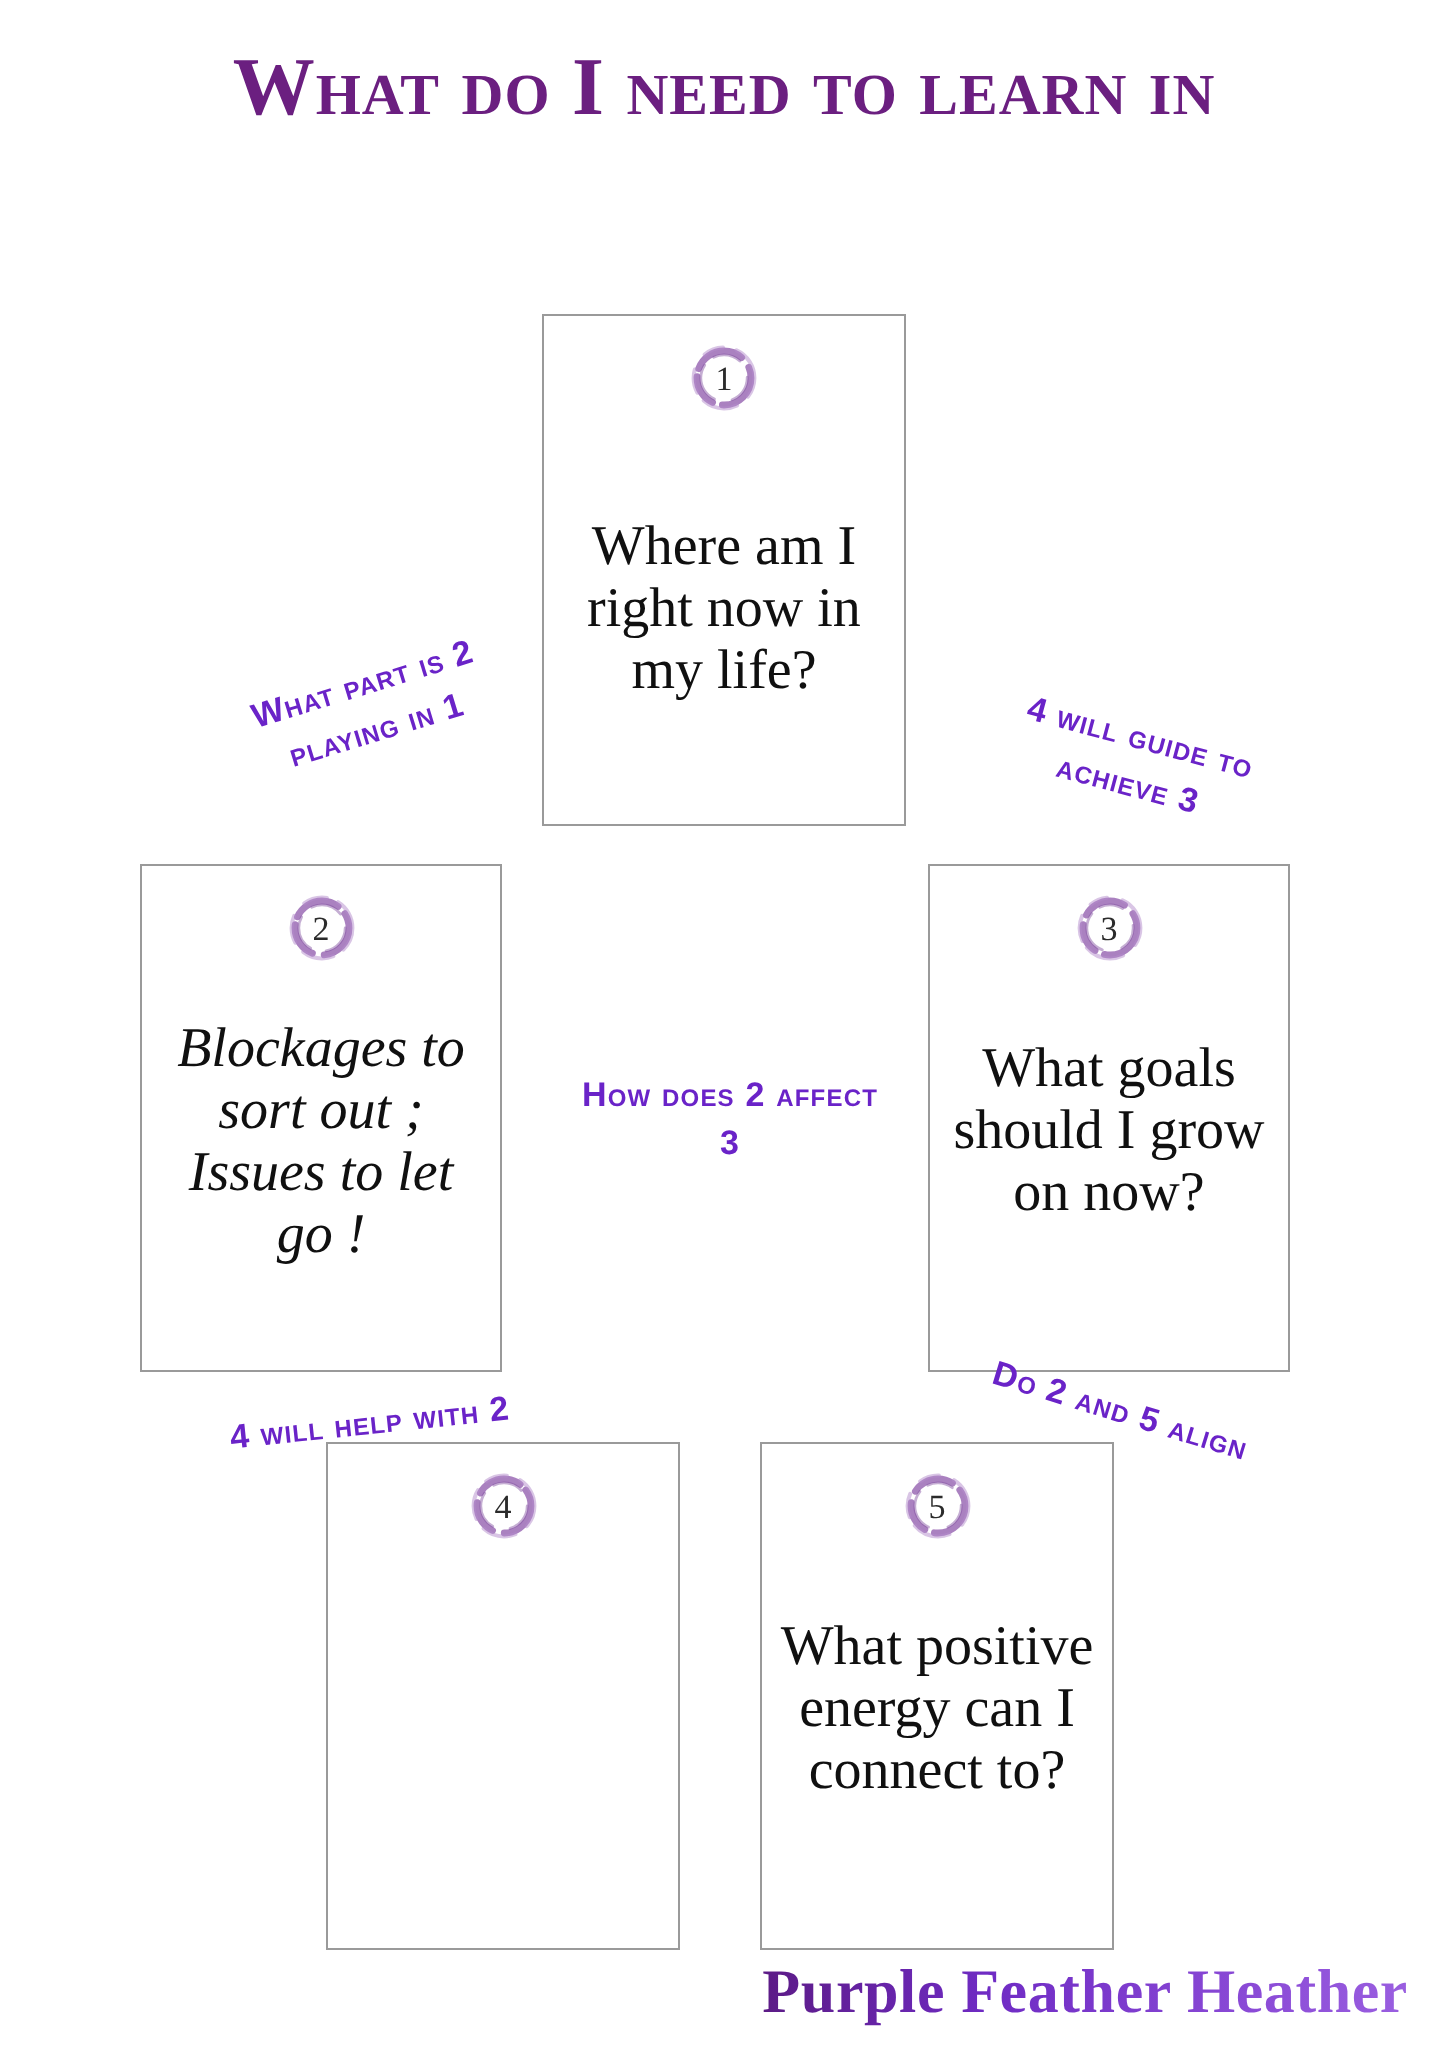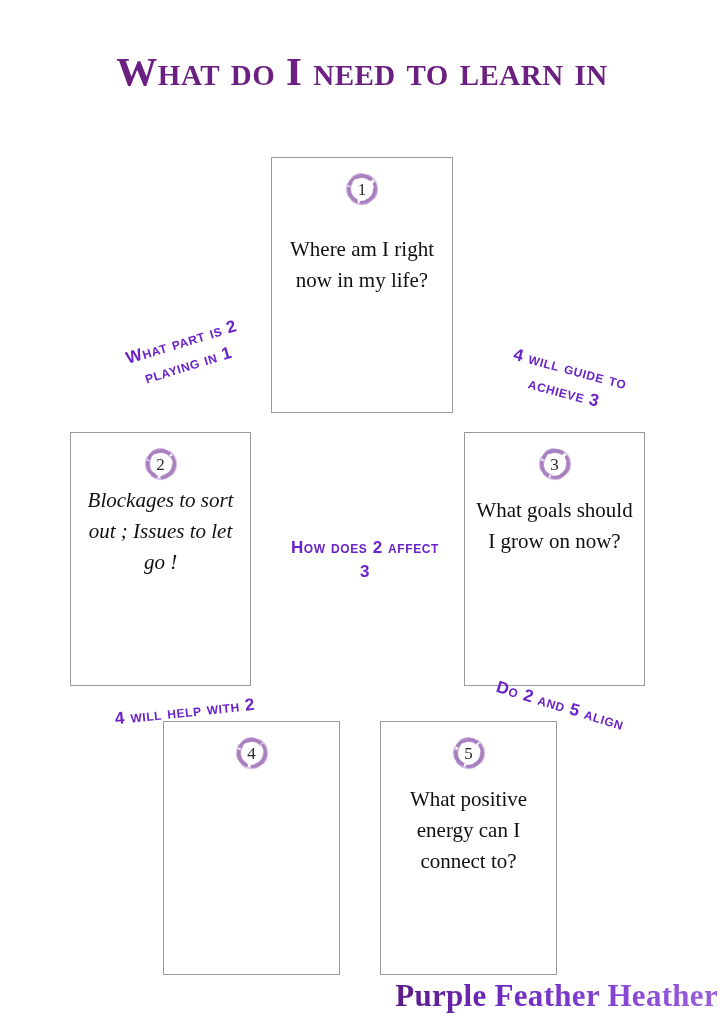--- a/index.html
+++ b/index.html
@@ -22,21 +22,20 @@
     top: 18px;
     width: 724px;
     text-align: center;
     color: #6b1f80;
     font-family: "Liberation Serif", "DejaVu Serif", serif;
     font-weight: bold;
     font-variant: small-caps;
     font-size: 41px;
     line-height: 50px;
     letter-spacing: 0.5px;
-    margin-top: 28px;
   }
   #title .line { display: block; white-space: nowrap; }
 
   
   .card {
     position: absolute;
     background: #ffffff;
     border: 1px solid #9a9a9a;
     box-sizing: border-box;
   }
@@ -59,23 +58,24 @@
     font-size: 17px;
     color: #2b2b2b;
     line-height: 1;
   }
   .card-text {
     position: absolute;
     left: 8px;
     right: 8px;
     text-align: center;
     font-family: "Liberation Serif", "DejaVu Serif", serif;
-    font-size: 21px;
+    font-size: 28px;
     line-height: 31px;
     color: #101010;
+    margin-top: 24px;
   }
 
   #card-1 { left: 271px; top: 157px; width: 182px; height: 256px; }
   #card-1 .card-text { top: 76px; }
   #card-2 { left: 70px; top: 432px; width: 181px; height: 254px; }
   #card-2 .card-text { top: 52px; font-style: italic; }
   #card-3 { left: 464px; top: 432px; width: 181px; height: 254px; }
   #card-3 .card-text { top: 62px; }
   #card-4 { left: 163px; top: 721px; width: 177px; height: 254px; }
   #card-4 .card-text { top: 55px; }
@@ -115,21 +115,21 @@
     transform: rotate(-6deg);
   }
   #conn-5 {
     left: 470px; top: 694px; width: 180px;
     transform: rotate(17deg);
   }
 
   
   #signature {
     position: absolute;
-    right: 6px;
+    right: 20px;
     top: 977px;
     font-family: "Liberation Serif", "DejaVu Serif", serif;
     font-weight: bold;
     font-size: 31px;
     line-height: 38px;
     letter-spacing: 0.3px;
     color: #6a23c8;
     background: linear-gradient(90deg, #5c1b86 0%, #6f2bc4 35%, #8a4ad6 75%, #9a5fe0 100%);
     -webkit-background-clip: text;
     background-clip: text;

